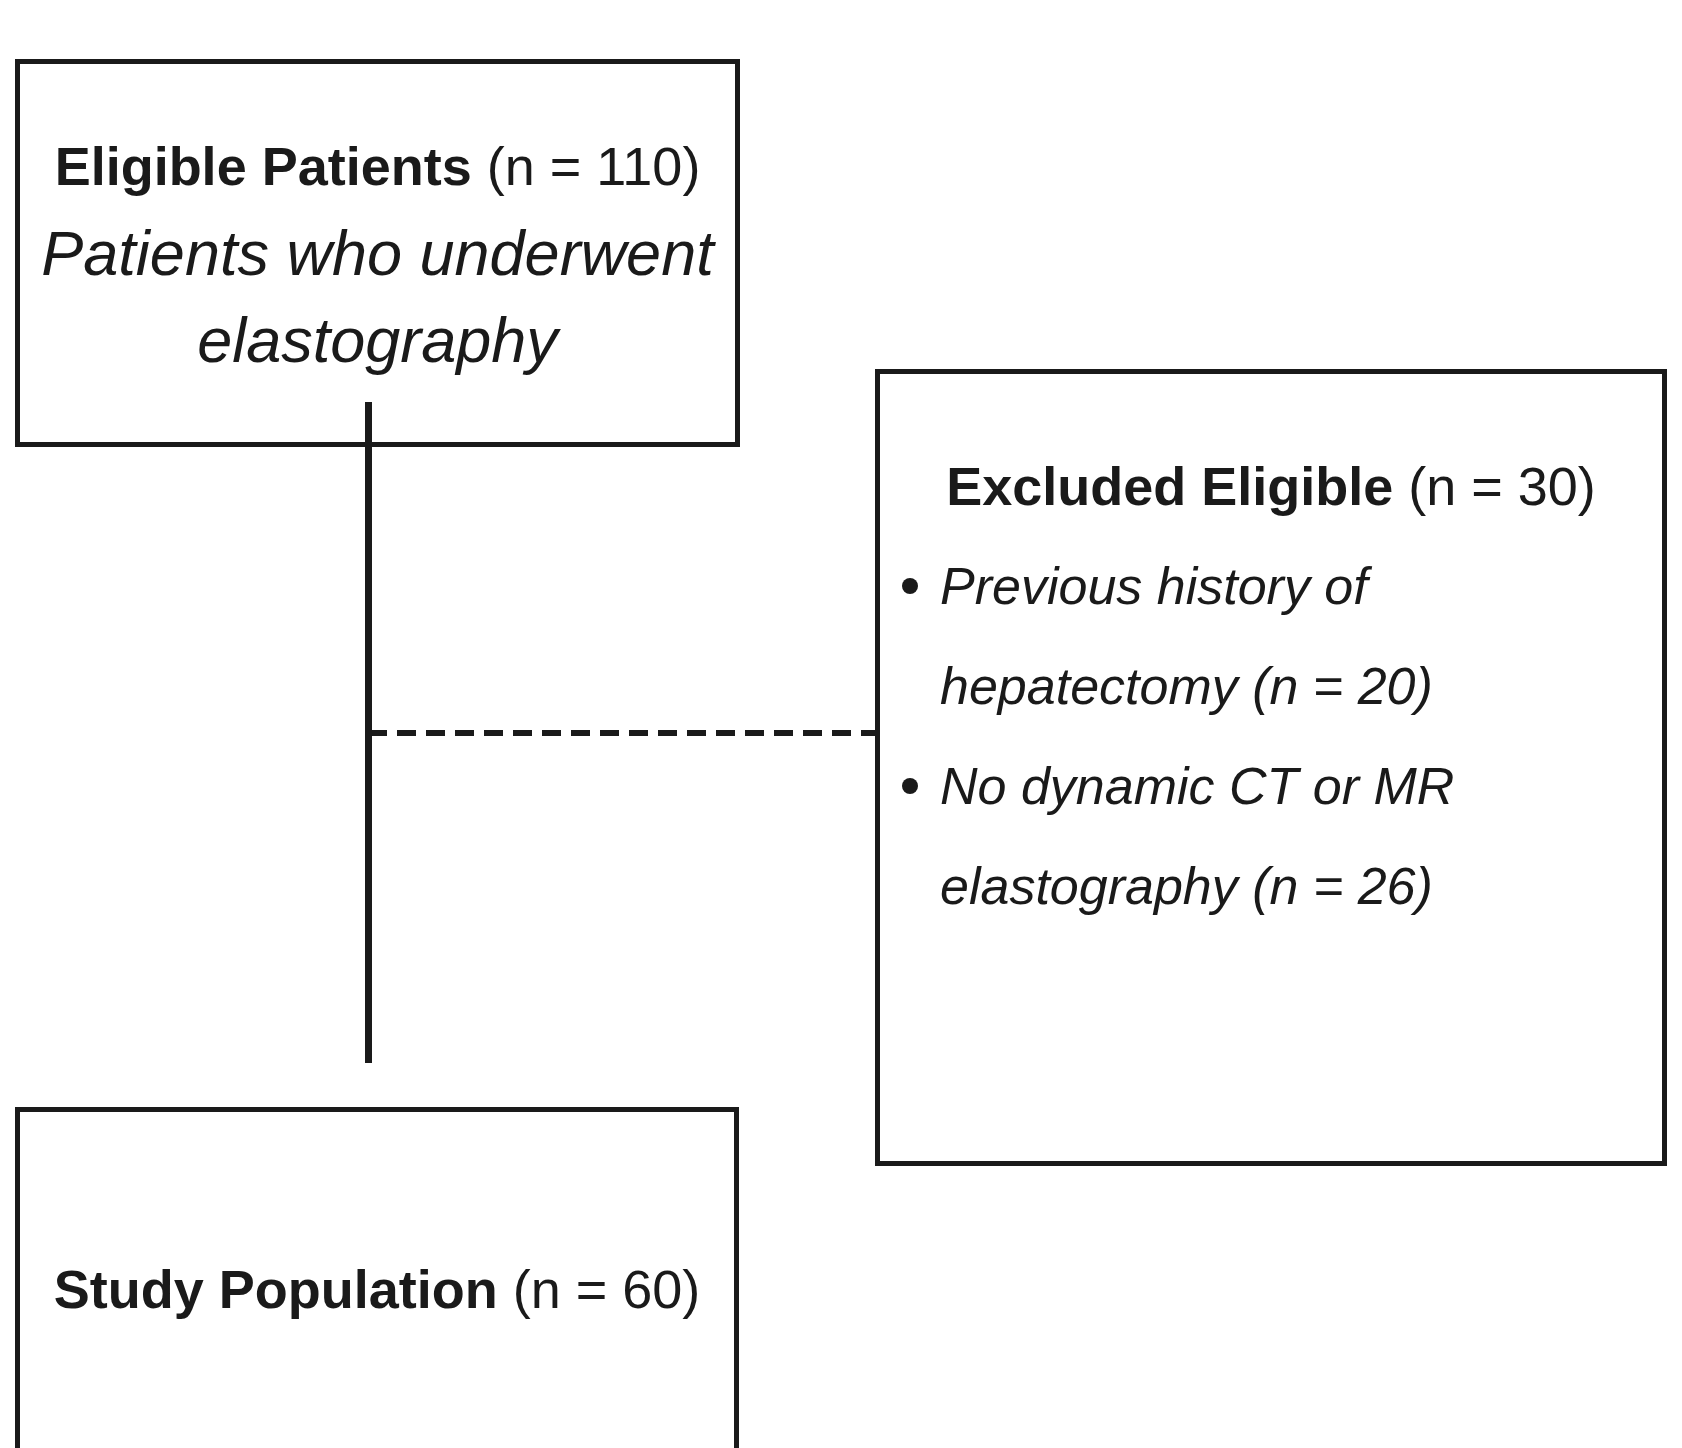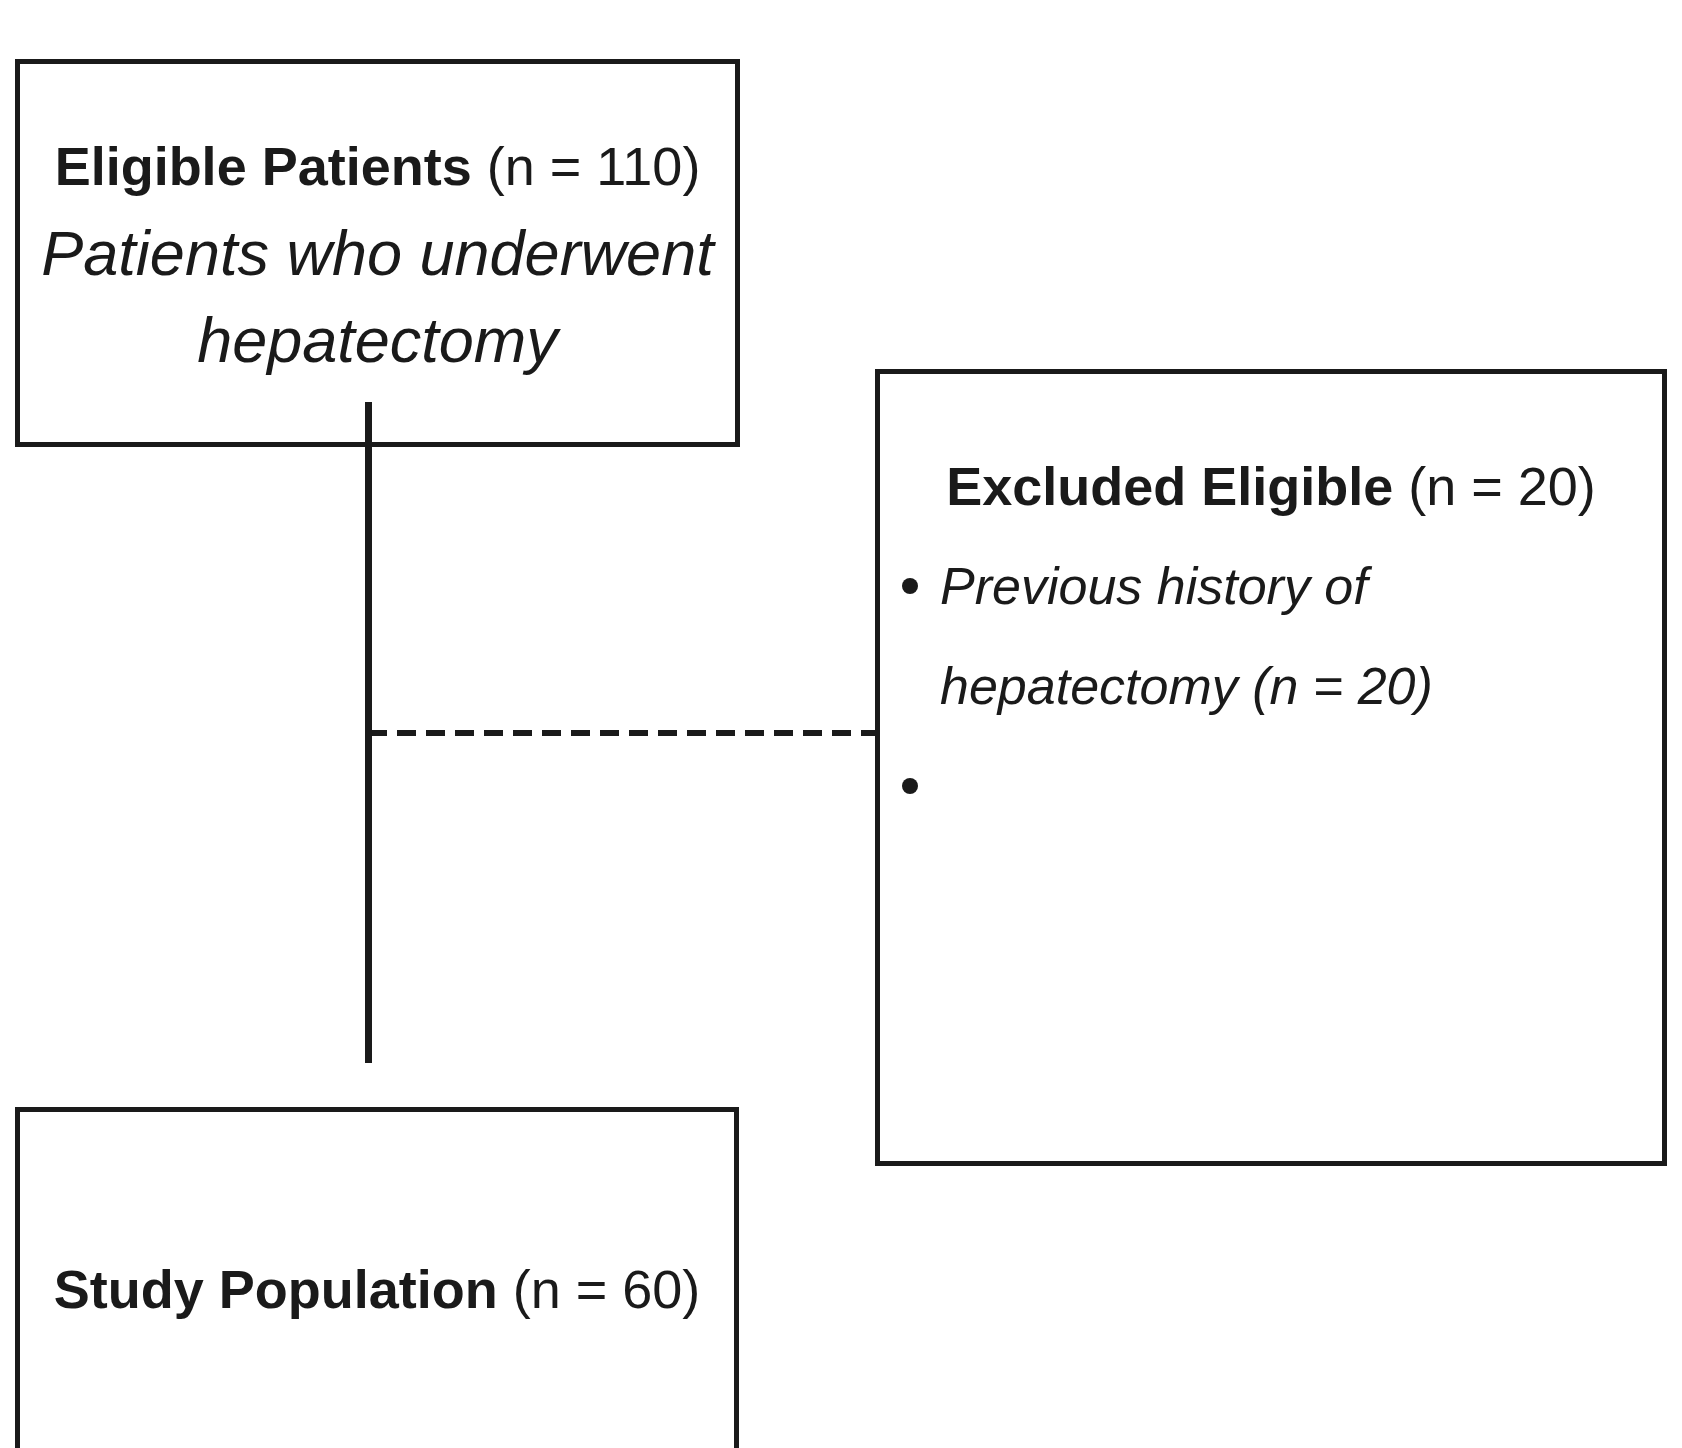--- a/index.html
+++ b/index.html
@@ -106,38 +106,39 @@
 </head>
 <body>
 
 <div id="canvas">
 
   <div class="box" id="eligible-box">
     <div class="box-title">
       <span class="bold">Eligible Patients</span><span> (n = 110)</span>
     </div>
     <div class="subtitle-line">Patients who underwent</div>
-    <div class="subtitle-line">hepatectomy</div>
+    <div class="subtitle-line">elastography</div>
   </div>
 
   <div id="v-line"></div>
 
   <div id="dash-line"></div>
 
   <div class="box" id="excluded-box">
     <div class="box-title">
-      <span class="bold">Excluded Eligible</span><span> (n = 20)</span>
+      <span class="bold">Excluded Eligible</span><span> (n = 30)</span>
     </div>
     <ul class="bullet-list">
       <li>
         <span class="bullet-dot"></span>
         <span>Previous history of hepatectomy (n = 20)</span>
       </li>
       <li>
         <span class="bullet-dot"></span>
+        <span>No dynamic CT or MR elastography (n = 26)</span>
       </li>
     </ul>
   </div>
 
   <div class="box" id="study-box">
     <div class="box-title">
       <span class="bold">Study Population</span><span> (n = 60)</span>
     </div>
   </div>
 

